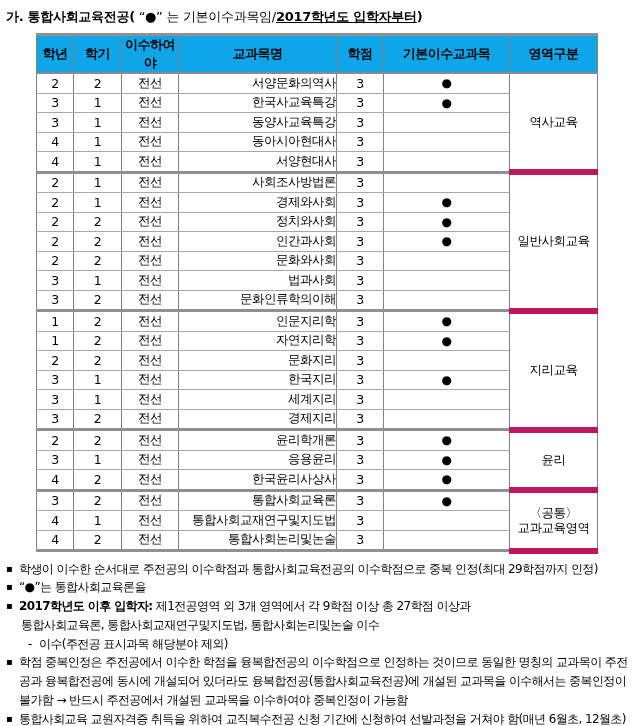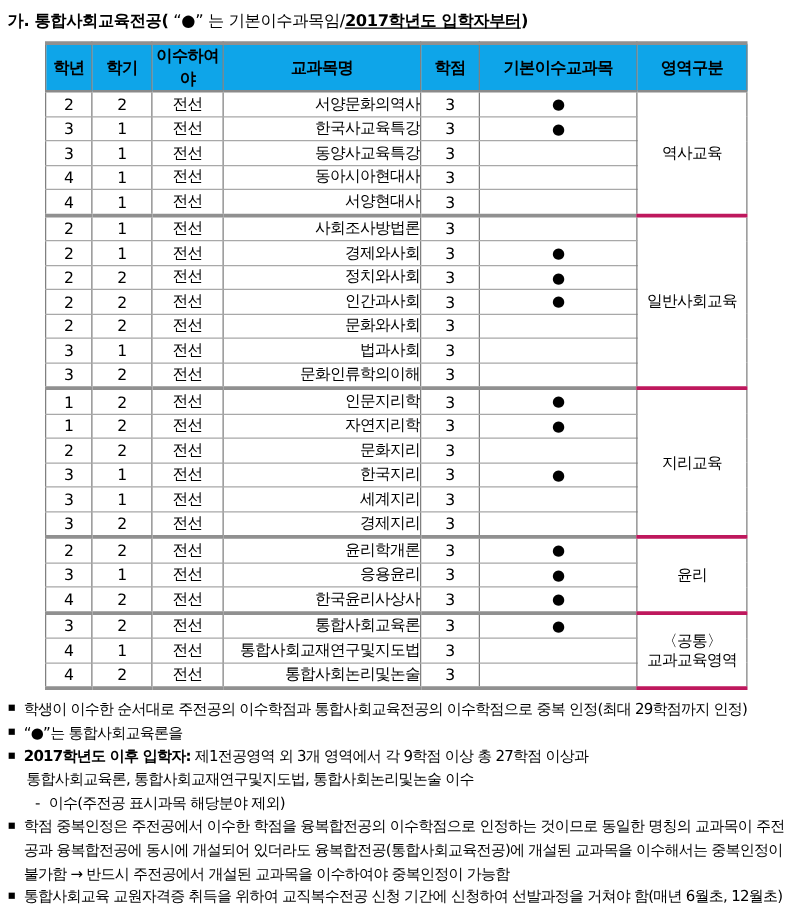--- a/index.html
+++ b/index.html
@@ -43,21 +43,21 @@
     border-top:1px solid #a8a8a8;border-bottom:1px solid #a8a8a8;
     text-align:center;vertical-align:middle;letter-spacing:-0.5px;
     white-space:nowrap;overflow:hidden;
   }
   table.course td.name{text-align:right;padding-left:4px;}
   table.course td.dot{font-size:12px;}
   table.course td.area{
     line-height:1.25;letter-spacing:-0.5px;white-space:normal;
   }
   table.course tr.group-end td{border-bottom:3px solid #909090;}
-  table.course td.area{border-bottom:3px solid #be185d;}
+  table.course td.area{border-bottom:6px solid #be185d;}
   
   .notes{margin:6px 4px 0 6px;font-size:12px;line-height:18.8px;letter-spacing:-0.6px;}
   .note{position:relative;padding-left:13px;}
   .note .marker{position:absolute;left:0;top:0;font-size:10px;}
   .note.cont{padding-left:15px;}
   .note.l1{padding-left:33px;}
   .note.l1 .marker{left:22px;font-size:12px;}
   .note.l1cont{padding-left:33px;}
   .note b{letter-spacing:-0.6px;margin-top:25px;}
 </style>

